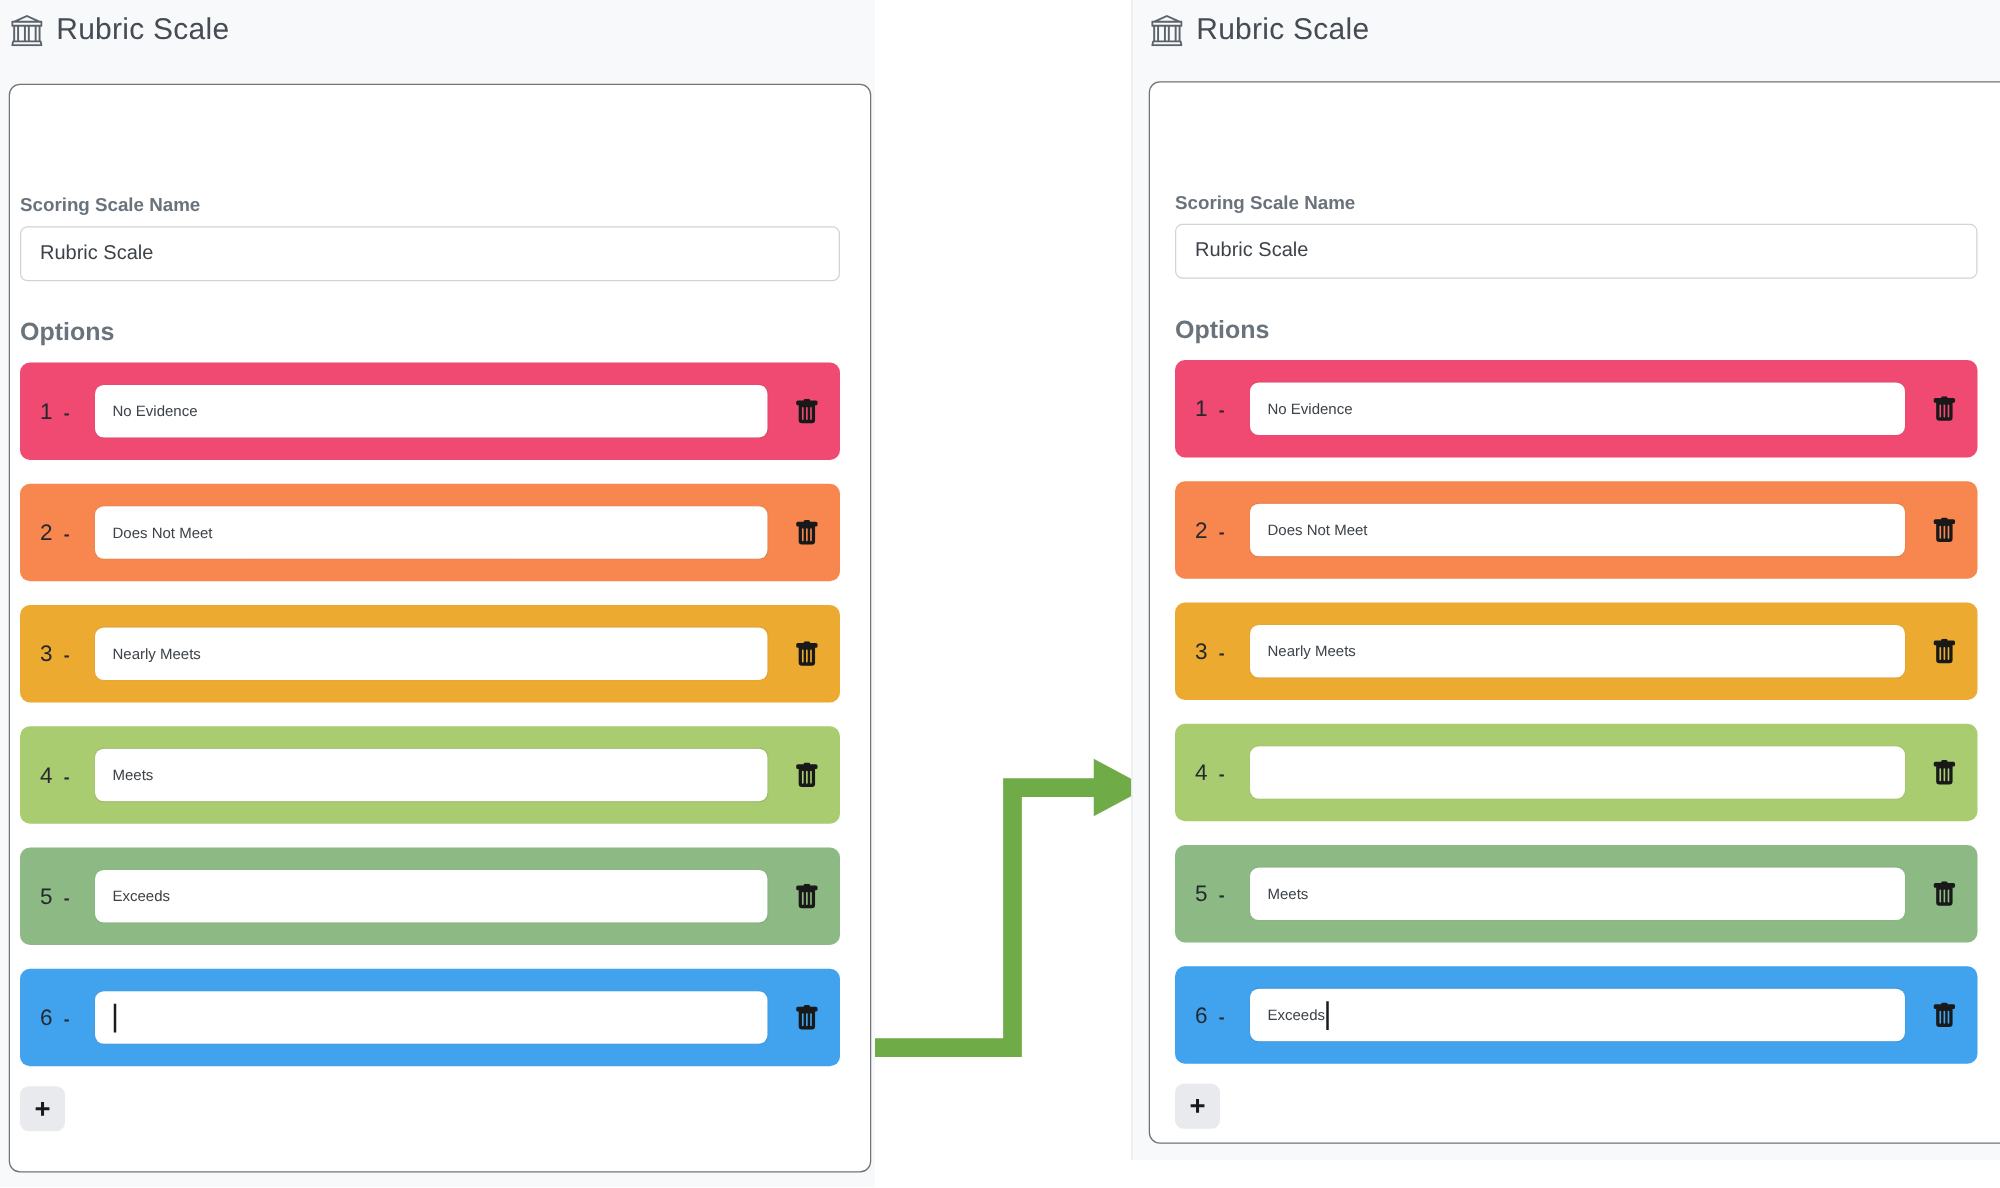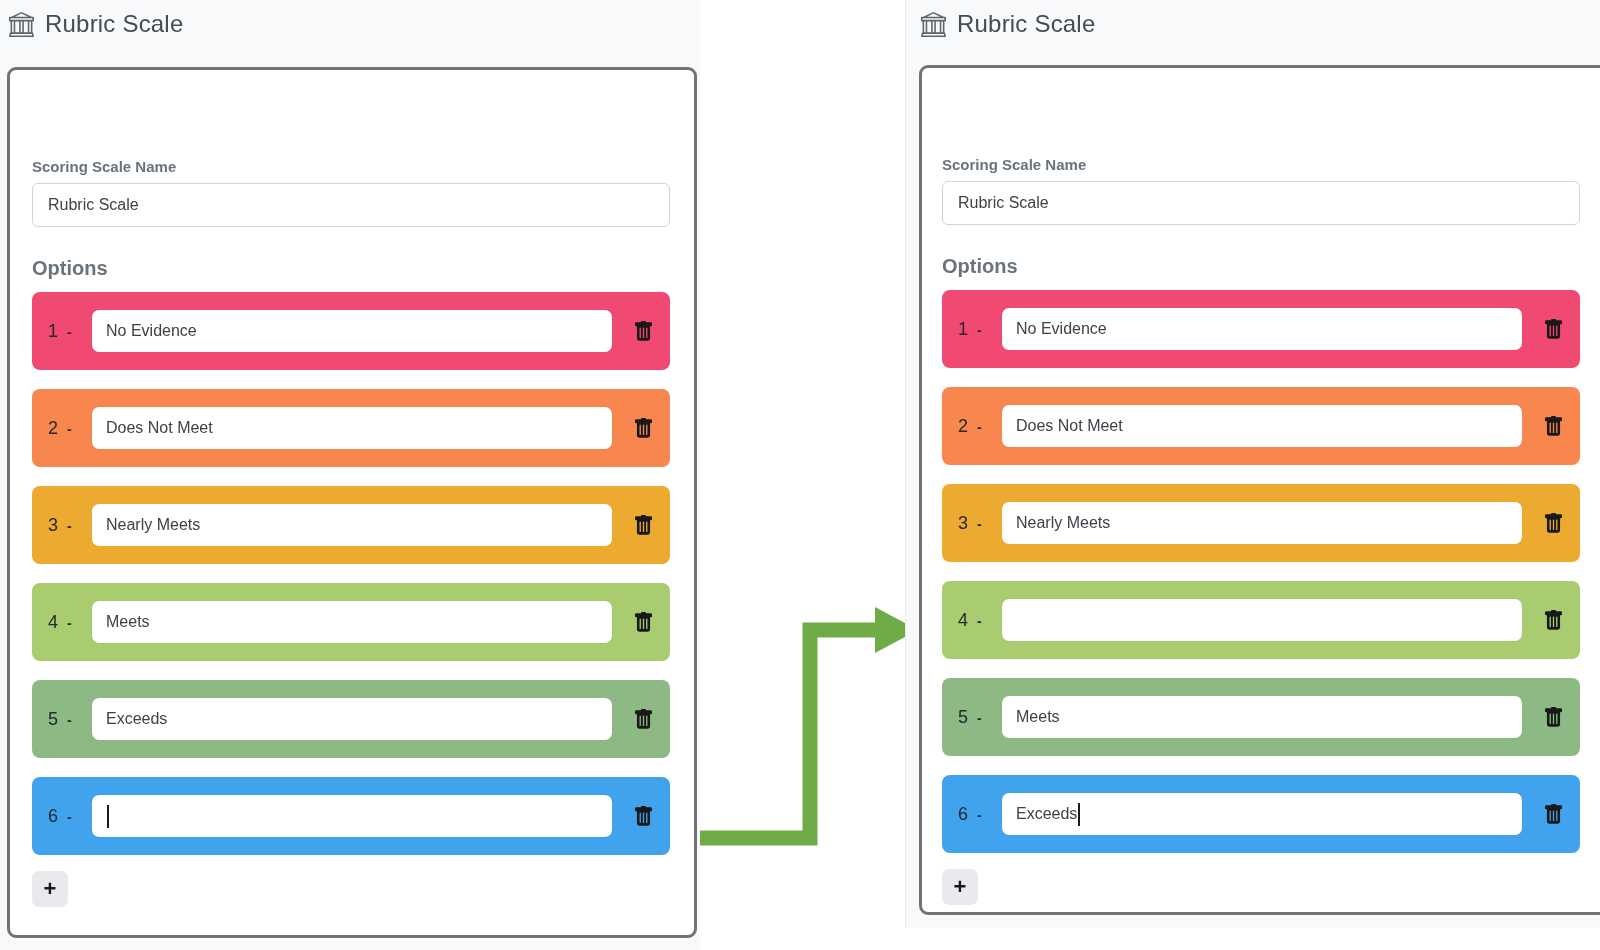--- a/index.html
+++ b/index.html
@@ -9,38 +9,38 @@
   
   .panel { position:absolute; top:0; background:#f8f9fa; overflow:hidden; }
   .panel.p-left  { left:0;   width:700px; height:950px; }
   .panel.p-right { left:905px; width:695px; height:928px; border-left:1px solid #e7eaec; }
 
   .panel-header { display:flex; align-items:center; gap:11px; padding:10px 8px 0 9px; }
   .p-right .panel-header { padding-left:15px; }
   .bank-ic { width:25px; height:25px; color:#5c646b; flex:0 0 auto; }
   .panel-title { font-size:24px; color:#454c53; letter-spacing:.2px; }
 
-  .card { position:absolute; background:#ffffff; border:3px solid #737373; border-radius:9px;
-          padding:88px 24px 24px 22px; }
+  .card { position:absolute; background:#ffffff; border:1px solid #737373; border-radius:9px;
+          padding:88px 24px 24px 8px; }
   .p-left  .card { left:7px;  top:67px; width:690px; height:871px; }
   .p-right .card { left:13px; top:65px; width:690px; height:850px; padding-left:20px; padding-right:26px; }
 
   .field-label { font-size:15px; font-weight:700; color:#6a737b; margin-bottom:8px; }
   .name-input { height:44px; background:#fff; border:1px solid #ced4da; border-radius:6px;
                 display:flex; align-items:center; padding:0 15px; font-size:16px; color:#3c4248;
                 margin-bottom:30px; }
   .options-label { font-size:20px; font-weight:700; color:#6a737b; margin-bottom:12px; }
 
   .option-row { height:78px; border-radius:8px; display:flex; align-items:center;
                 padding:0 14px 0 16px; margin-bottom:19px; }
   .row-num { display:flex; align-items:baseline; gap:9px; width:44px; flex:0 0 auto;
              font-size:18px; color:#23292e; }
   .row-num .dash { font-size:14px; font-weight:700; }
   .row-input { flex:1 1 auto; height:42px; background:#ffffff; border-radius:7px;
-               display:flex; align-items:center; padding:0 14px; font-size:16px; color:#3c4248;
+               display:flex; align-items:center; padding:0 14px; font-size:12px; color:#3c4248;
                margin-right:18px; box-shadow:0 0 1px rgba(0,0,0,.15); }
   .caret { display:inline-block; width:2px; height:23px; background:#1b1b1b; margin-left:1px; }
   .trash-btn { background:transparent; border:none; width:26px; height:26px; cursor:pointer;
                display:flex; align-items:center; justify-content:center; color:#191919; flex:0 0 auto; }
   .trash-btn svg { width:21px; height:21px; }
 
   .add-btn { width:36px; height:36px; border:none; border-radius:7px; background:#e8eaed;
              font-size:22px; font-weight:700; color:#17191b; cursor:pointer; line-height:1;
              display:flex; align-items:center; justify-content:center; margin-top:-3px; }
 

